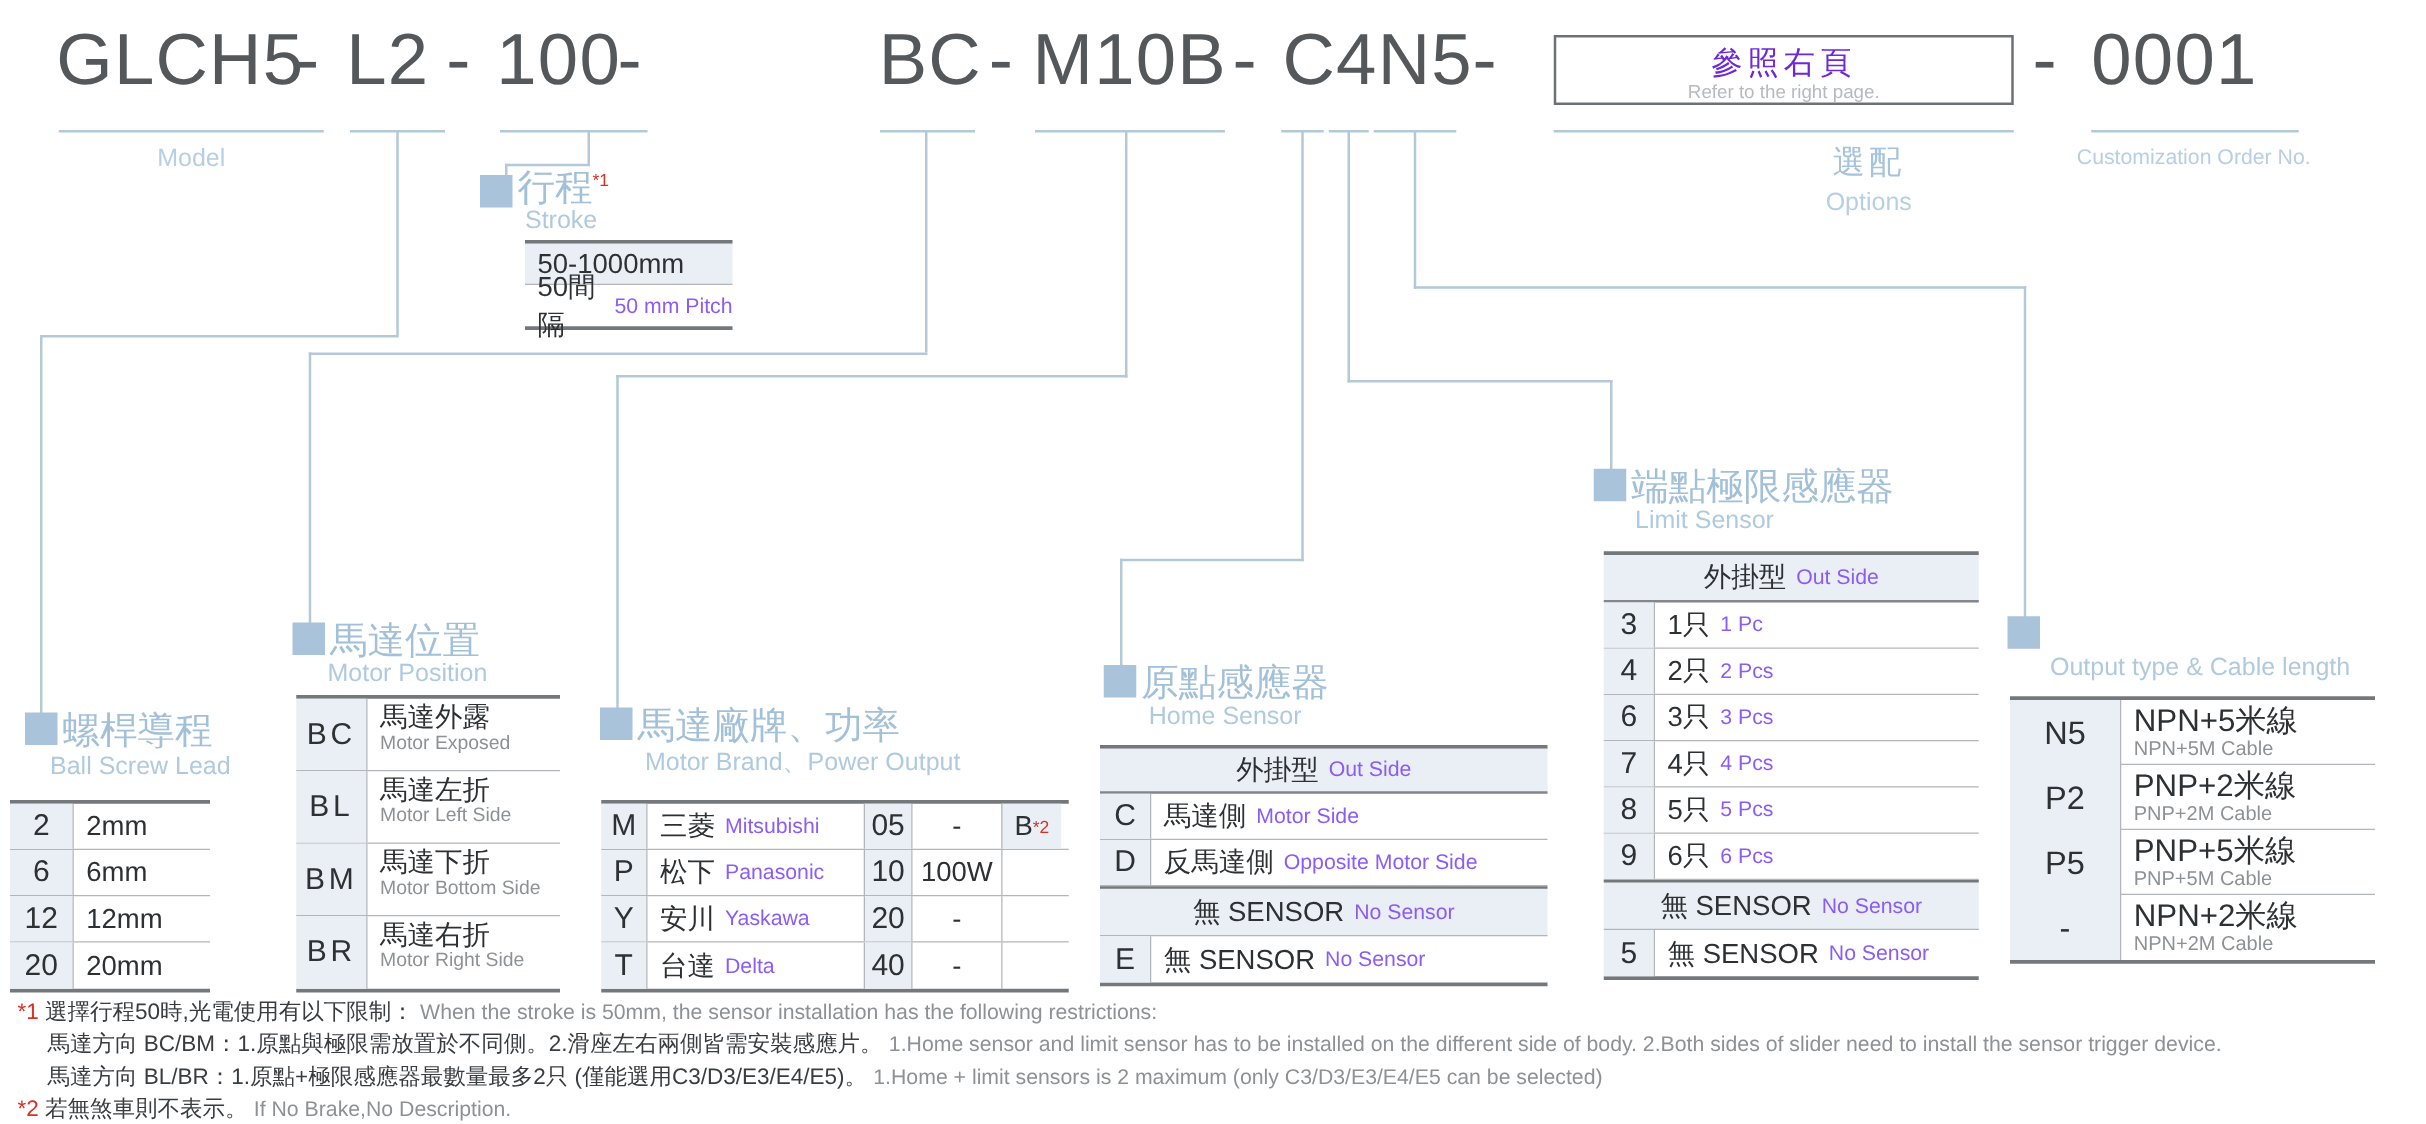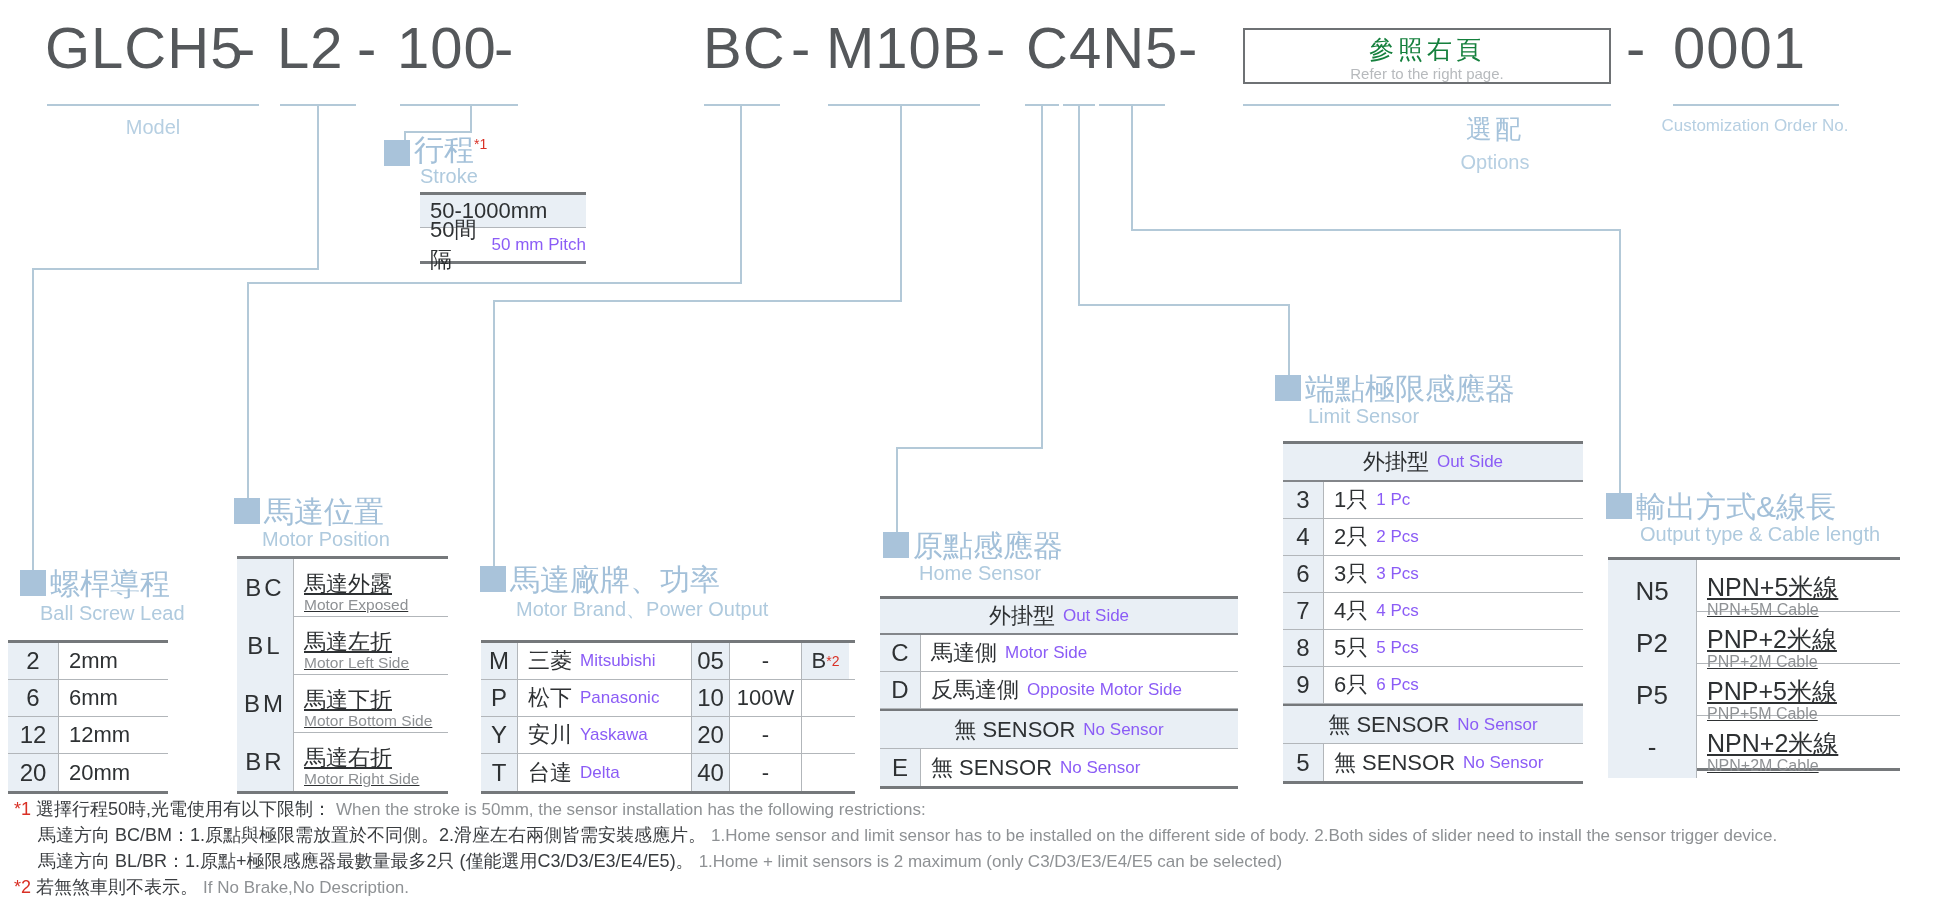--- a/index.html
+++ b/index.html
@@ -2,21 +2,21 @@
 <html><head>
 <meta charset="utf-8">
 <style>
   html,body{margin:0;padding:0;background:#fff;}
   .canvas{position:relative;width:1941px;height:899px;background:#fff;overflow:hidden;
           font-family:"Liberation Sans",sans-serif;color:#2e3133;}
   
   .code{position:absolute;top:14px;font-size:58px;color:#55585b;letter-spacing:1px;white-space:nowrap;}
   .optbox{position:absolute;left:1243px;top:28px;width:368px;height:56px;border:2px solid #6e7174;
           text-align:center;box-sizing:border-box;}
-  .optbox .zh{display:block;font-size:25px;color:#15803d;letter-spacing:4px;margin-top:3px;}
+  .optbox .zh{display:block;font-size:25px;color:#6d28d9;letter-spacing:4px;margin-top:3px;}
   .optbox .en{display:block;font-size:15px;color:#b7babd;margin-top:-1px;}
   
   .ln{position:absolute;background:#b3c9d8;}
   .sq{position:absolute;width:26px;height:26px;background:#a9c3da;}
   
   .t-zh{position:absolute;font-size:30px;color:#a3c0d9;white-space:nowrap;}
   .t-en{position:absolute;font-size:20px;color:#afcade;white-space:nowrap;}
   .lbl{position:absolute;text-align:center;}
   .lbl .zh{display:block;font-size:26px;color:#a6c3db;letter-spacing:3px;}
   .lbl .en{display:block;font-size:20px;color:#b6cfe2;margin-top:4px;}
@@ -26,21 +26,21 @@
   
   .tbl{position:absolute;border-top:3px solid #75787b;border-bottom:3px solid #75787b;box-sizing:border-box;background:#fff;}
   .row{display:grid;align-items:center;border-bottom:1.5px solid #b2b6ba;box-sizing:border-box;}
   .rows > .row:last-child{border-bottom:none;}
   .c1{background:#e9eff5;text-align:center;font-size:24px;align-self:stretch;display:flex;align-items:center;justify-content:center;}
   .c2{padding-left:10px;border-left:1.5px solid #b2b6ba;align-self:stretch;display:flex;align-items:center;}
   .zh21{font-size:22px;color:#2e3133;}
   .gray17{font-size:17px;color:#8b5cf6;margin-left:8px;white-space:nowrap;}
   .thead{height:34px;background:#e9eff5;display:flex;align-items:center;justify-content:center;border-bottom:2px solid #83868a;}
   .nosensor{height:37px;background:#e9eff5;display:flex;align-items:center;justify-content:center;border-top:2px solid #75787b;border-bottom:1.5px solid #b2b6ba;}
-  .twoline{display:block;padding:13px 0 3px 10px;text-decoration:underline;}
+  .twoline{display:block;padding:3px 0 3px 10px;}
   .twoline .zh{display:block;font-size:22px;line-height:24px;}
   .twoline .en{display:block;font-size:15.5px;color:#8e9194;line-height:18px;}
   
   .fn{position:absolute;white-space:nowrap;font-size:18px;color:#3a3d40;}
   .fn .en{font-size:17px;color:#8e9194;}
 </style>
 </head>
 <body>
 
 <div class="canvas">
@@ -379,21 +379,20 @@
     <div class="row" style="grid-template-columns:40px 1fr;height:37px;border-bottom:none">
       <div class="c1">5</div>
       <div class="c2">
           <span class="zh21">無 SENSOR</span>
           <span class="gray17">No Sensor</span>
         </div>
     </div>
   </div>
 
   <div class="sq" style="left:1606px;top:493px"></div>
-  <div class="t-zh" style="left:1636px;top:487px">輸出方式&amp;線長</div>
   <div class="t-en" style="left:1640px;top:523px">Output type &amp; Cable length</div>
   <div class="tbl" style="left:1608px;top:557px;width:292px">
     <div class="rows">
 
         <div class="row" style="grid-template-columns:88px 1fr;height:52px">
           <div class="c1" style="font-size:26px">N5</div>
           <div class="c2 twoline" style="display:block">
             <span class="zh" style="font-size:25px;line-height:28px">NPN+5米線</span>
             <span class="en" style="font-size:16px;line-height:18px">NPN+5M Cable</span>
           </div>

